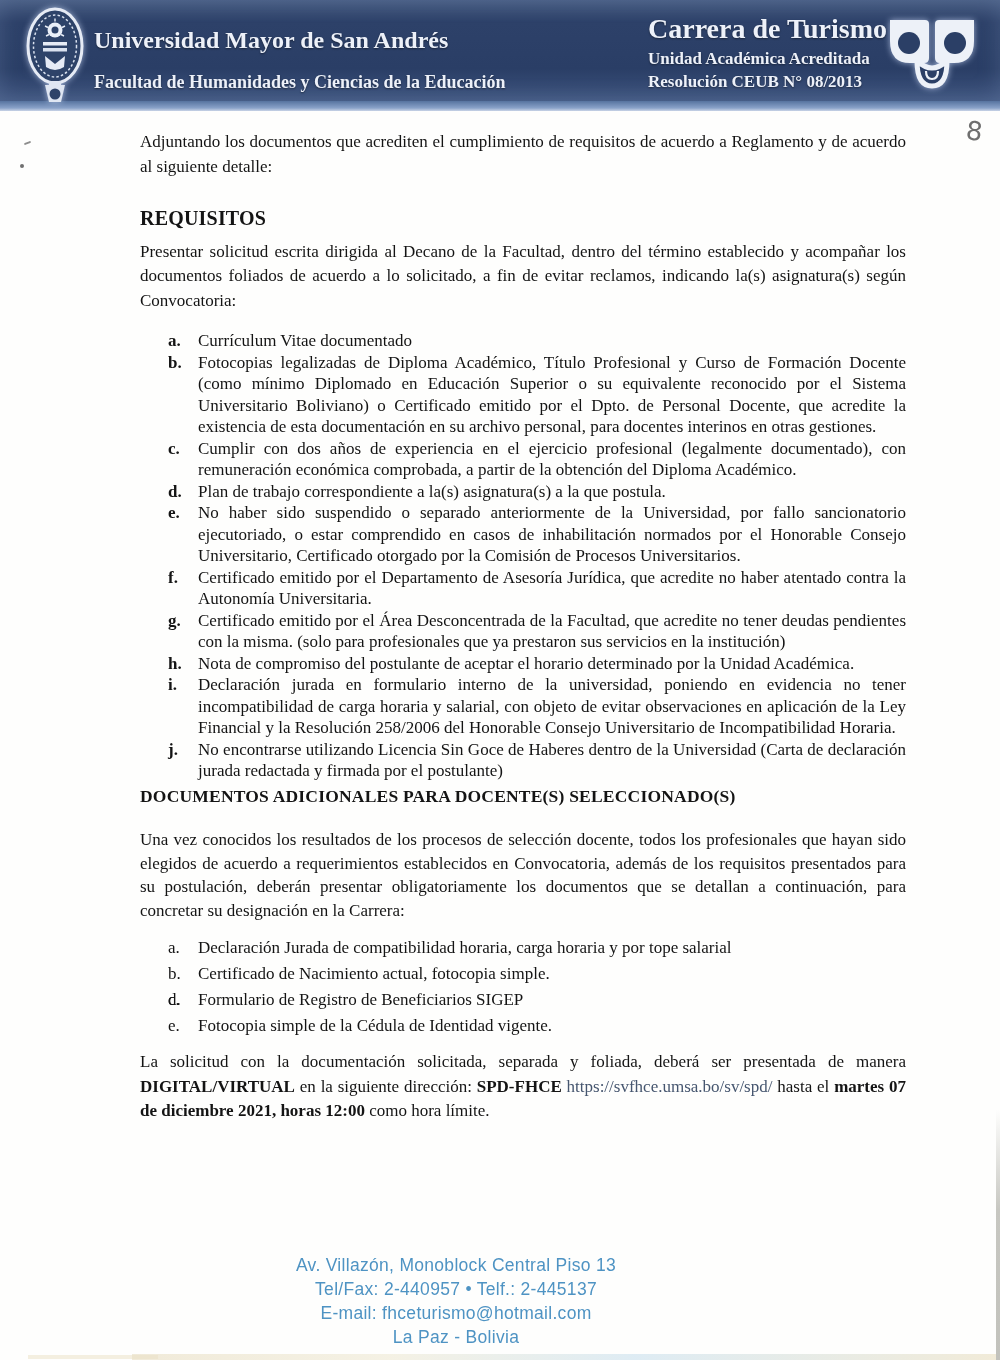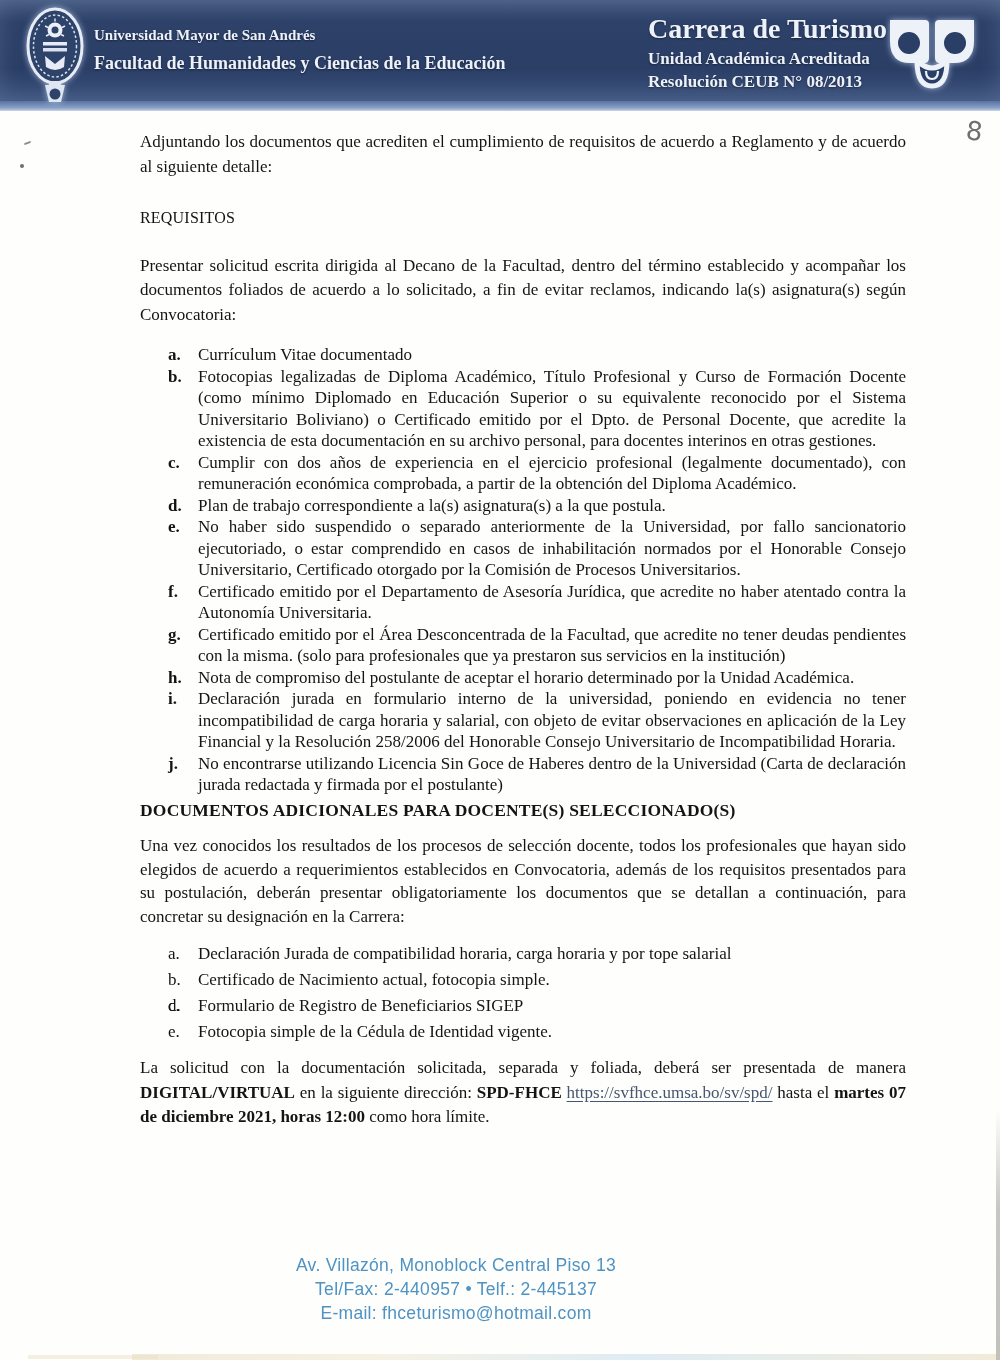--- a/index.html
+++ b/index.html
@@ -19,58 +19,58 @@
     box-shadow: inset 0 0 22px rgba(140,165,205,.25);
   }
   .banner-strip {
     position:absolute; left:0; top:101px; width:1000px; height:10px;
     background:linear-gradient(180deg,#56739f 0%, #8aa2c9 70%, #c9d4e6 100%);
   }
   .hdr-left {
     position:absolute; left:94px; top:27px; color:#edf1f9; font-weight:bold;
     text-shadow:0 1px 2px rgba(0,0,0,.45);
   }
-  .hdr-left .line1 { font-size:15px; margin-bottom:9px; }
+  .hdr-left .line1 { font-size:24px; margin-bottom:18px; }
   .hdr-left .line2 { font-size:18px; }
   .hdr-right {
     position:absolute; left:648px; top:14px; color:#edf1f9; font-weight:bold;
     text-shadow:0 1px 2px rgba(0,0,0,.45);
   }
   .hdr-right .career { font-size:28px; line-height:30px; margin-bottom:4px; }
   .hdr-right .accred { font-size:17px; line-height:21px; margin-bottom:2px; }
   .hdr-right .resol  { font-size:17px; line-height:21px; }
   .seal-wrap { position:absolute; left:18px; top:5px; }
   .owl-wrap  { position:absolute; left:876px; top:10px; }
   .seal-wrap svg, .owl-wrap svg { filter:drop-shadow(0 0 3px rgba(195,210,240,.75)); }
 
   
   .content {
     position:absolute; left:140px; top:122px; width:766px;
     font-size:17px; line-height:24.5px;
   }
   .para { text-align:justify; }
   .intro { margin-top:8px; }
   .h-req {
-    margin-top:27px; font-size:16px; font-weight:normal; letter-spacing:.2px;
-  }
-  .lead1 { margin-top:23px; }
+    margin-top:27px; font-size:20px; font-weight:bold; letter-spacing:.2px;
+  }
+  .lead1 { margin-top:9px; }
   .req-list { margin-top:17px; line-height:21.5px; }
   .req-item { position:relative; padding-left:58px; text-align:justify; }
   .req-item .item-letter { position:absolute; left:28px; top:0; }
   .req-list .item-letter { font-weight:bold; }
   .h-adic {
     margin-top:2px; font-size:17.5px; font-weight:bold; letter-spacing:.2px;
   }
-  .lead2 { margin-top:12px; line-height:23.5px; }
+  .lead2 { margin-top:20px; line-height:23.5px; }
   .adic-list { margin-top:13px; line-height:26px; }
   .adic-list .item-letter { font-weight:normal; }
   .closing { margin-top:11px; }
   .closing .bold-seg { font-weight:bold; }
   .closing .url-link {
-    color:#46566f; text-decoration:underline; text-underline-offset:3px;
+    color:#46566f; text-underline-offset:3px;
   }
 
   
   .footer {
     position:absolute; left:0; top:1253px; width:852px; padding-left:60px;
     text-align:center;
     font-family:"Liberation Sans", sans-serif;
     font-size:17.5px; line-height:24px; letter-spacing:.3px;
     color:#4e93c3;
   }
@@ -244,17 +244,18 @@
     <span class="bold-seg">martes 07 de diciembre 2021, horas 12:00</span>
     <span>como hora límite.</span>
   </p>
 
 </div>
 
 <div class="footer">
   <div>Av. Villazón, Monoblock Central Piso 13</div>
   <div>Tel/Fax: 2-440957 • Telf.: 2-445137</div>
   <div>E-mail: fhceturismo@hotmail.com</div>
+  <div>La Paz - Bolivia</div>
 </div>
 
 <div class="bottom-smear"></div>
 <div class="left-smear"></div>
 <div class="right-edge"></div>
 
 </body></html>

